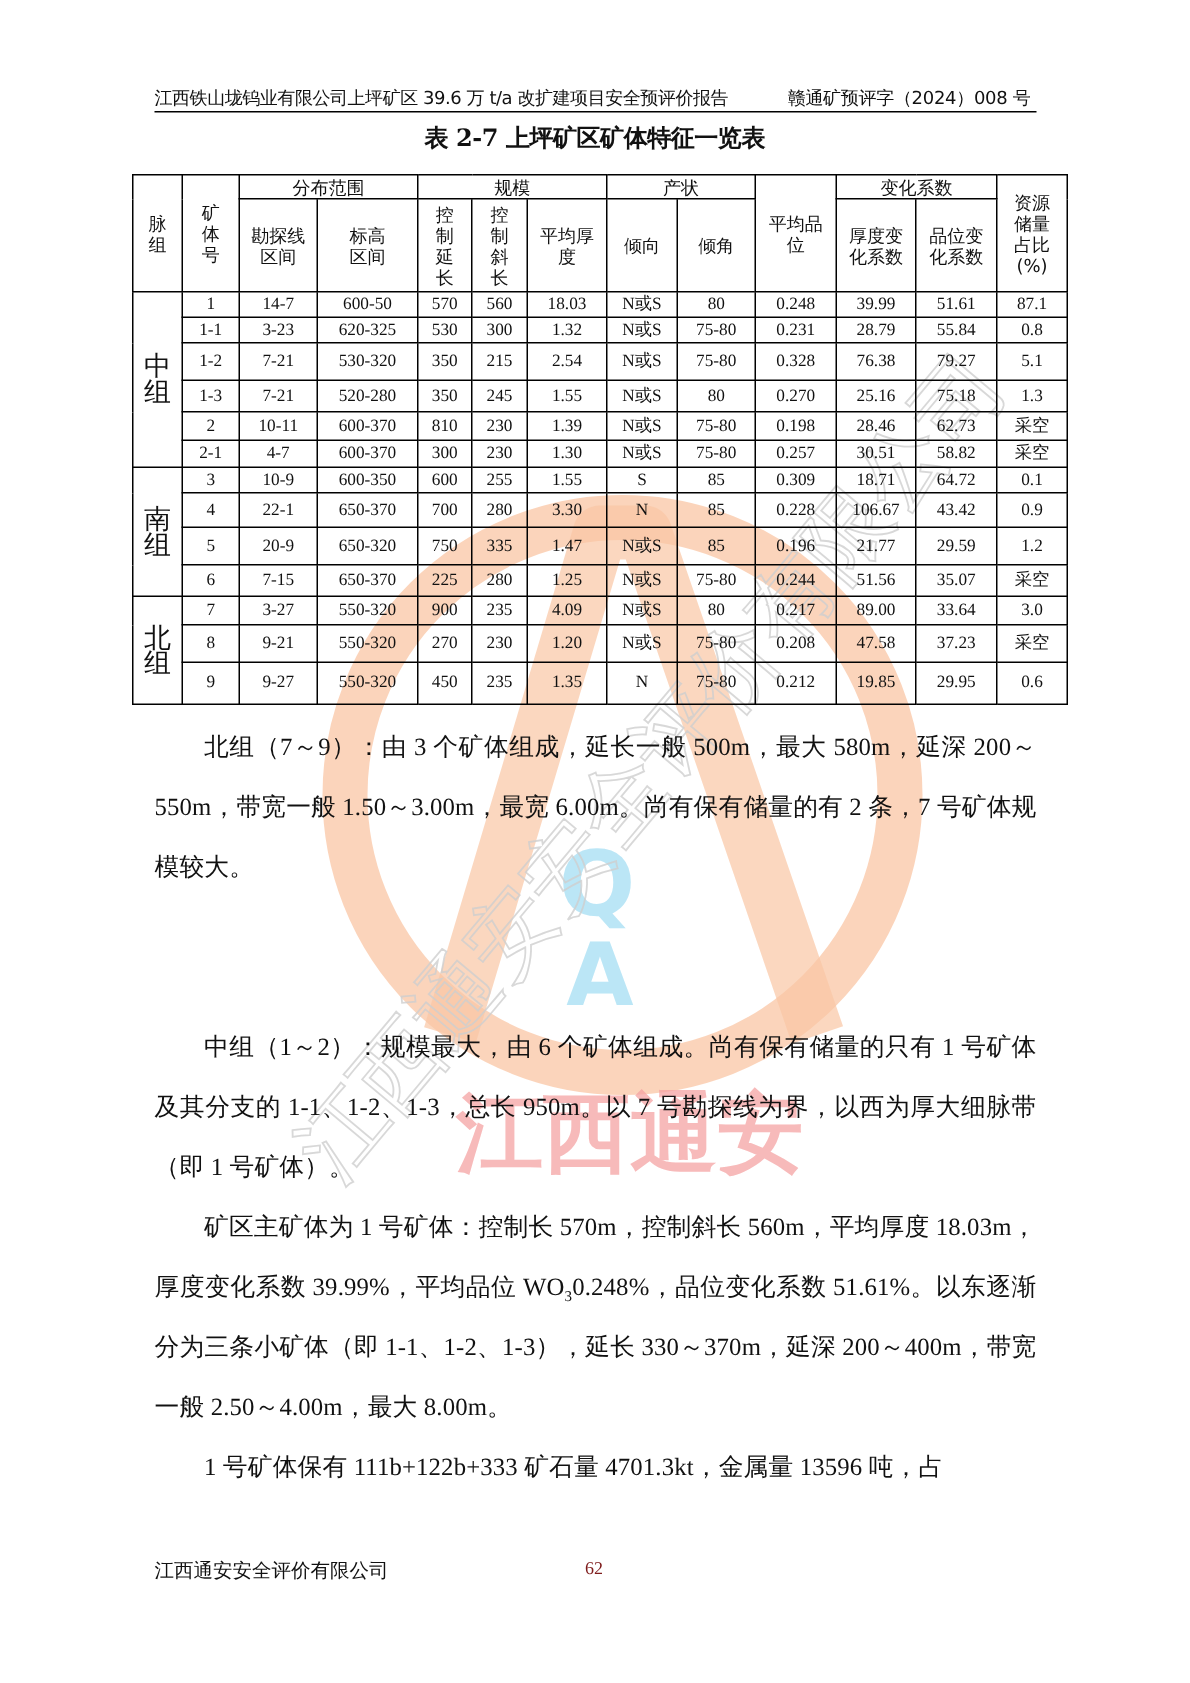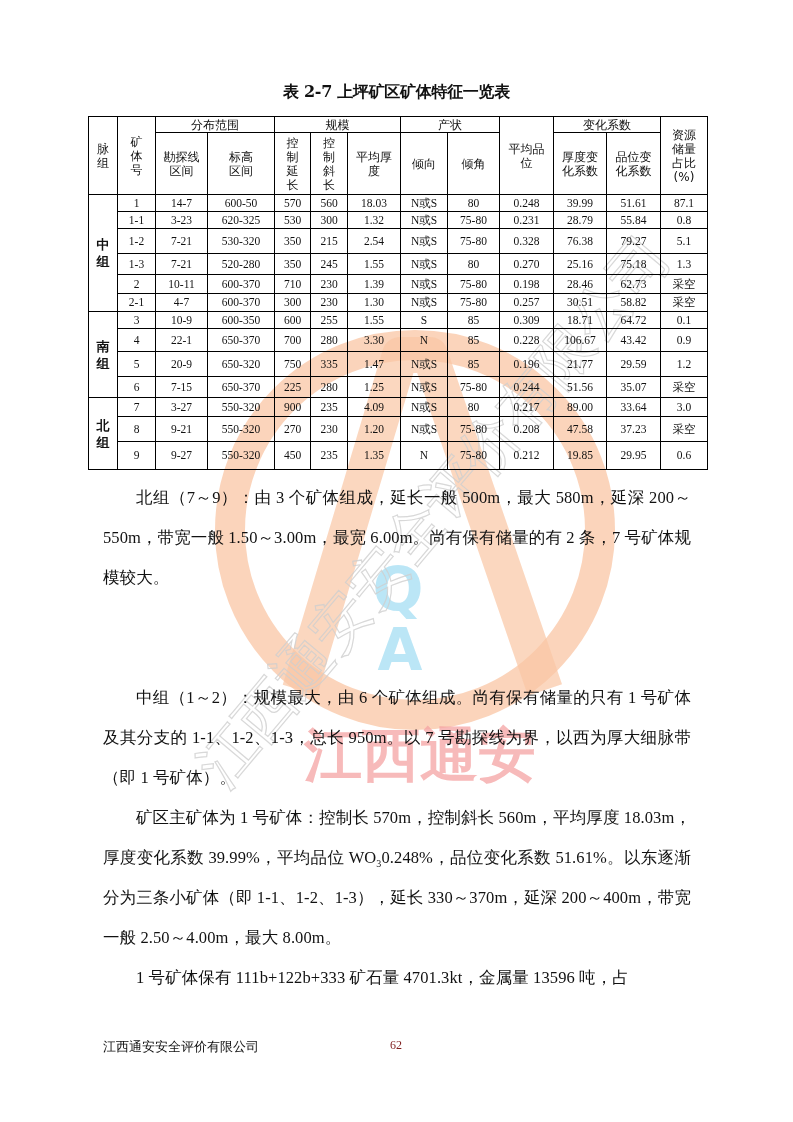--- a/index.html
+++ b/index.html
@@ -18,21 +18,21 @@
          font-family:"DejaVu Serif","Liberation Serif",serif; font-weight:bold;
          font-size:16px; letter-spacing:-0.3px; }
 
   
   table.ore { position:absolute; left:88px; top:116px; border-collapse:collapse;
               table-layout:fixed; font-size:11.5px; }
   table.ore td, table.ore th { border:1px solid #000; text-align:center; vertical-align:middle;
               padding:0; font-weight:normal; line-height:13px; overflow:hidden; }
   table.ore th { font-family:"DejaVu Sans","Liberation Sans",sans-serif; font-size:12px; line-height:14px; }
   table.ore td { font-family:"Liberation Serif","DejaVu Serif",serif; font-size:11.5px; }
-  table.ore td.grp { font-family:"DejaVu Sans","Liberation Sans",sans-serif; font-size:13px; line-height:17px;font-weight:bold; }
+  table.ore td.grp { font-family:"DejaVu Sans","Liberation Sans",sans-serif; font-size:18px; line-height:17px; }
 
   
   .para { position:absolute; left:103px; width:588px; font-family:"Liberation Serif","DejaVu Serif",serif;
           font-size:16.5px; line-height:40px; text-align:justify; text-indent:33px; color:#111; letter-spacing:0.1px; }
   .para sub { font-size:10px; line-height:0; }
 
   .ftr-l { position:absolute; left:103px; top:1038px; font-family:"DejaVu Sans","Liberation Sans",sans-serif; font-size:13px; color:#111; }
   .ftr-c { position:absolute; left:390px; top:1038px; font-family:"Liberation Serif","DejaVu Serif",serif; font-size:12px; color:#7f1d1d; }
 
   
@@ -45,20 +45,24 @@
 
   <svg class="wm" viewBox="0 0 793 1122" xmlns="http://www.w3.org/2000/svg">
     <circle cx="415" cy="530" r="185" fill="none" stroke="#f9c6a4" stroke-width="30" opacity="0.75"></circle>
     <path d="M300 690 L400 355 L430 355 L545 690" fill="none" stroke="#f9c6a4" stroke-width="36" opacity="0.7" stroke-linejoin="round"></path>
     <text x="398" y="610" font-family="DejaVu Sans, sans-serif" font-size="60" font-weight="bold" fill="#9fdcf3" opacity="0.7" text-anchor="middle">Q</text>
     <text x="400" y="670" font-family="DejaVu Sans, sans-serif" font-size="58" font-weight="bold" fill="#9fdcf3" opacity="0.7" text-anchor="middle">A</text>
     <text x="420" y="775" font-family="DejaVu Sans, sans-serif" font-size="58" font-weight="bold" fill="#f5a3a3" opacity="0.75" text-anchor="middle">江西通安</text>
     <text x="0" y="0" transform="translate(225 790) rotate(-50)" font-family="DejaVu Sans, sans-serif" font-size="58" fill="none" stroke="#cfcfcf" stroke-width="1.2" opacity="0.8">江西通安安全评价有限公司</text>
   </svg>
 
+  <div class="hdr">
+    <span class="l">江西铁山垅钨业有限公司上坪矿区 39.6 万 t/a 改扩建项目安全预评价报告</span>
+    <span class="r">赣通矿预评字（2024）008 号</span>
+  </div>
 
   <div class="ttl">表 2-7 上坪矿区矿体特征一览表</div>
 
   <table class="ore">
     <colgroup>
       <col style="width:29px">
         <col style="width:38px">
         <col style="width:52px">
         <col style="width:67px">
       <col style="width:36px">
@@ -149,21 +153,21 @@
           <td>80</td>
           <td>0.270</td>
           <td>25.16</td>
           <td>75.18</td>
           <td>1.3</td>
         </tr>
         <tr style="height: 19px;">
           <td>2</td>
           <td>10-11</td>
           <td>600-370</td>
-          <td>710</td>
+          <td>810</td>
           <td>230</td>
           <td>1.39</td>
           <td>N或S</td>
           <td>75-80</td>
           <td>0.198</td>
           <td>28.46</td>
           <td>62.73</td>
           <td>采空</td>
         </tr>
         <tr style="height: 18px;">

